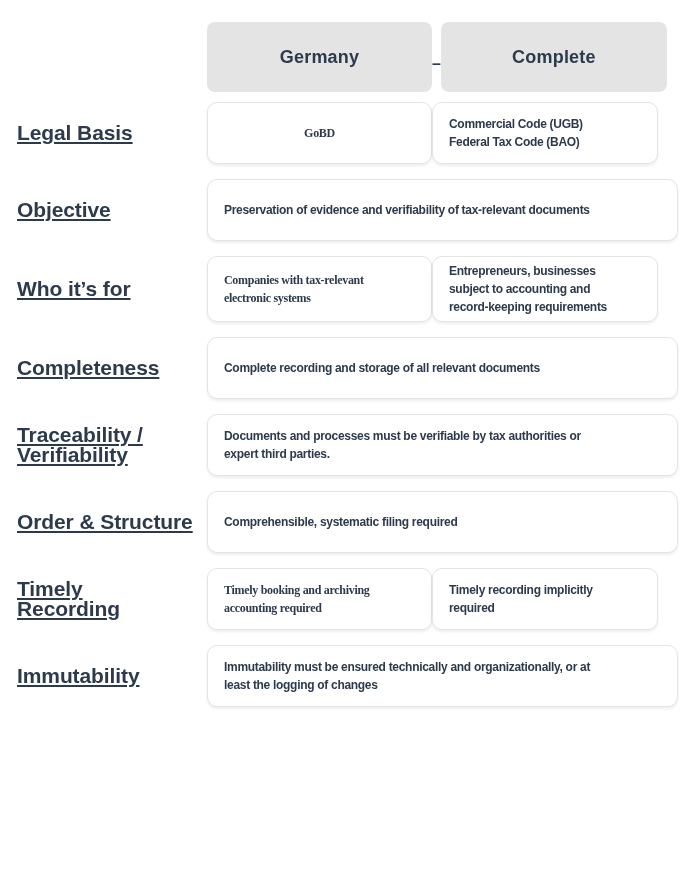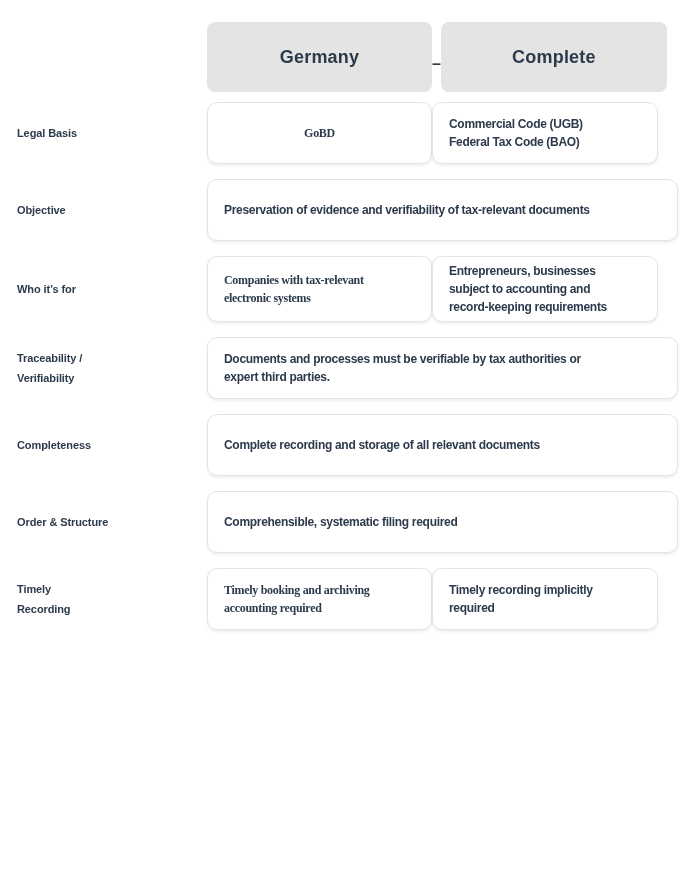--- a/index.html
+++ b/index.html
@@ -15,26 +15,27 @@
     padding: 22px 0 0 17px;
   }
   .row {
     display: grid;
     grid-template-columns: 190px 471px;
     align-items: center;
     margin-bottom: 15px;
   }
   .header-row { margin-bottom: 10px; }
   .label {
-    font-size: 11px;
+    font-size: 21px;
     font-weight: 700;
     line-height: 20px;
     white-space: pre-line;
     letter-spacing: -0.1px;
     padding-right: 12px;
+    text-decoration: underline;
   }
   .boxes { display: flex; width: 471px; }
   .boxes.split { justify-content: flex-start; align-items: stretch; }
   .header-box {
     width: 225px; height: 70px;
     background: #e4e4e4;
     border-radius: 8px;
     display: flex; align-items: center; justify-content: center;
     font-size: 18px; font-weight: 700;
     letter-spacing: 0.2px;
@@ -117,35 +118,35 @@
         </div>
       <div class="cell a">
           <span>Entrepreneurs, businesses
 subject to accounting and
 record-keeping requirements</span>
         </div>
     </div>
   </div>
 
   <div class="row">
+    <div class="label">Completeness</div>
+    <div class="boxes">
+      <div class="cell wide">
+          <span>Complete recording and storage of all relevant documents</span>
+        </div>
+    </div>
+  </div>
+
+  <div class="row">
     <div class="label">Traceability /
 Verifiability</div>
     <div class="boxes">
       <div class="cell wide">
           <span>Documents and processes must be verifiable by tax authorities or
 expert third parties.</span>
-        </div>
-    </div>
-  </div>
-
-  <div class="row">
-    <div class="label">Completeness</div>
-    <div class="boxes">
-      <div class="cell wide">
-          <span>Complete recording and storage of all relevant documents</span>
         </div>
     </div>
   </div>
 
   <div class="row">
     <div class="label">Order &amp; Structure</div>
     <div class="boxes">
       <div class="cell wide">
           <span>Comprehensible, systematic filing required</span>
         </div>
@@ -160,16 +161,25 @@
           <span>Timely booking and archiving
 accounting required</span>
         </div>
       <div class="cell a">
           <span>Timely recording implicitly
 required</span>
         </div>
     </div>
   </div>
 
+  <div class="row">
+    <div class="label">Immutability</div>
+    <div class="boxes">
+      <div class="cell wide">
+          <span>Immutability must be ensured technically and organizationally, or at
+least the logging of changes</span>
+        </div>
+    </div>
+  </div>
 
 
 
 </div>
 
 </body></html>

